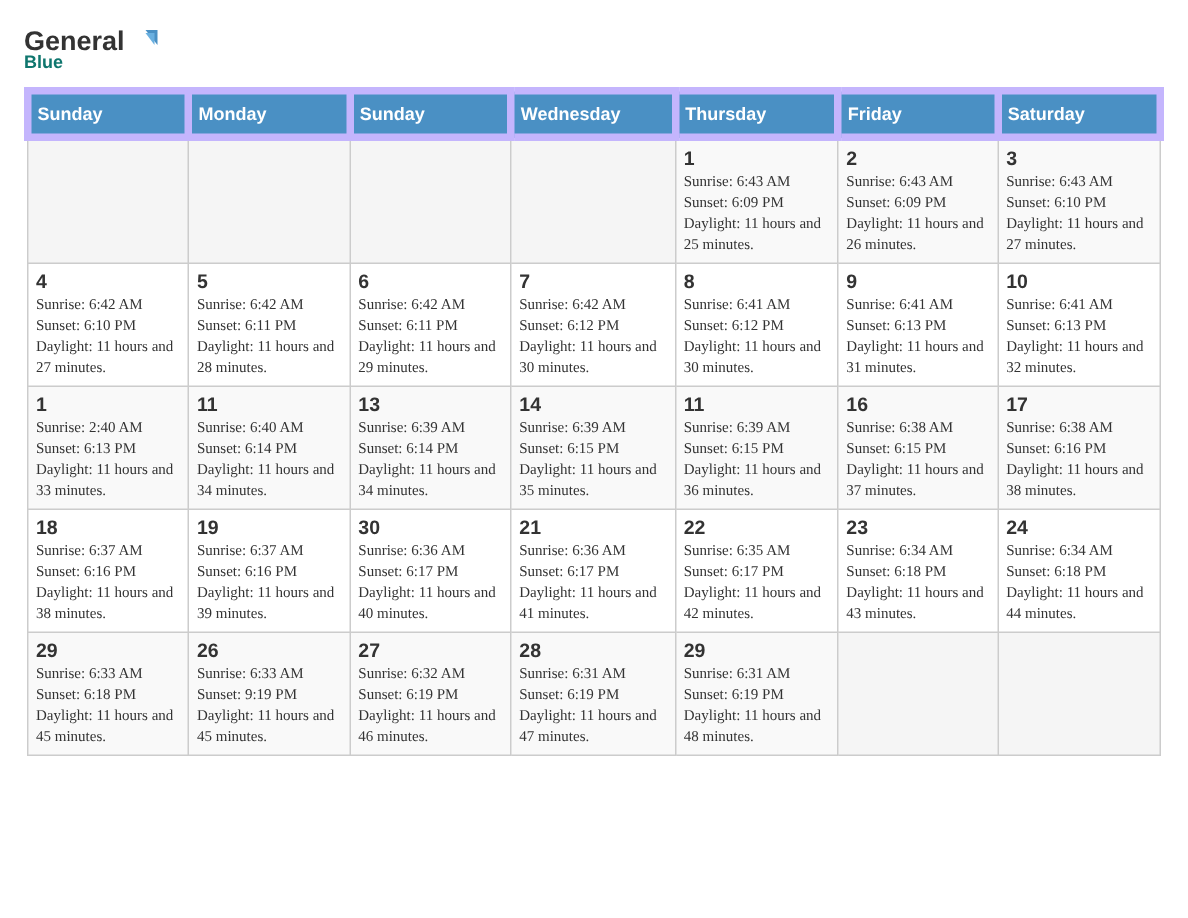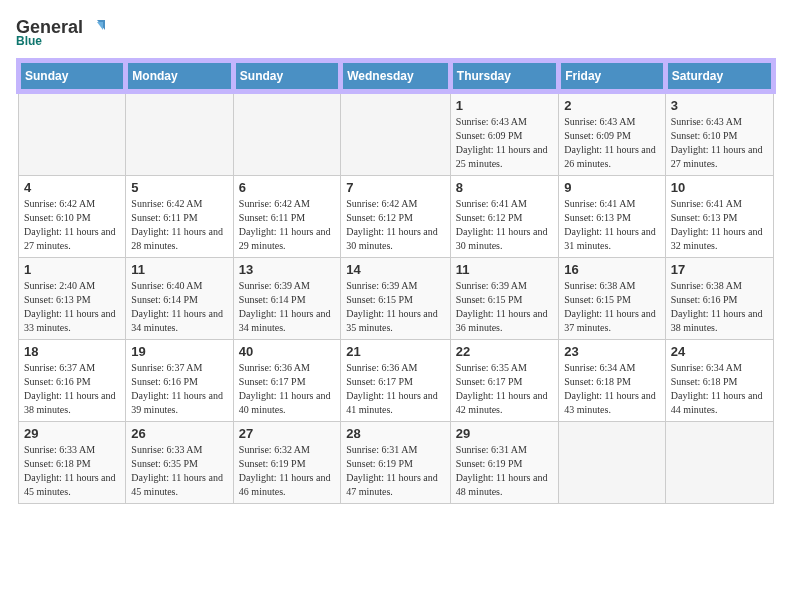--- a/index.html
+++ b/index.html
@@ -235,21 +235,21 @@
 Sunset: 6:16 PM
 Daylight: 11 hours and 38 minutes.</div>
         </td>
         <td>
           <span class="day-number">19</span>
           <div class="day-info">Sunrise: 6:37 AM
 Sunset: 6:16 PM
 Daylight: 11 hours and 39 minutes.</div>
         </td>
         <td>
-          <span class="day-number">40</span>
+          <span class="day-number">30</span>
           <div class="day-info">Sunrise: 6:36 AM
 Sunset: 6:17 PM
 Daylight: 11 hours and 40 minutes.</div>
         </td>
         <td>
           <span class="day-number">21</span>
           <div class="day-info">Sunrise: 6:36 AM
 Sunset: 6:17 PM
 Daylight: 11 hours and 41 minutes.</div>
         </td>
@@ -275,21 +275,21 @@
       <tr>
         <td>
           <span class="day-number">29</span>
           <div class="day-info">Sunrise: 6:33 AM
 Sunset: 6:18 PM
 Daylight: 11 hours and 45 minutes.</div>
         </td>
         <td>
           <span class="day-number">26</span>
           <div class="day-info">Sunrise: 6:33 AM
-Sunset: 6:35 PM
+Sunset: 9:19 PM
 Daylight: 11 hours and 45 minutes.</div>
         </td>
         <td>
           <span class="day-number">27</span>
           <div class="day-info">Sunrise: 6:32 AM
 Sunset: 6:19 PM
 Daylight: 11 hours and 46 minutes.</div>
         </td>
         <td>
           <span class="day-number">28</span>

